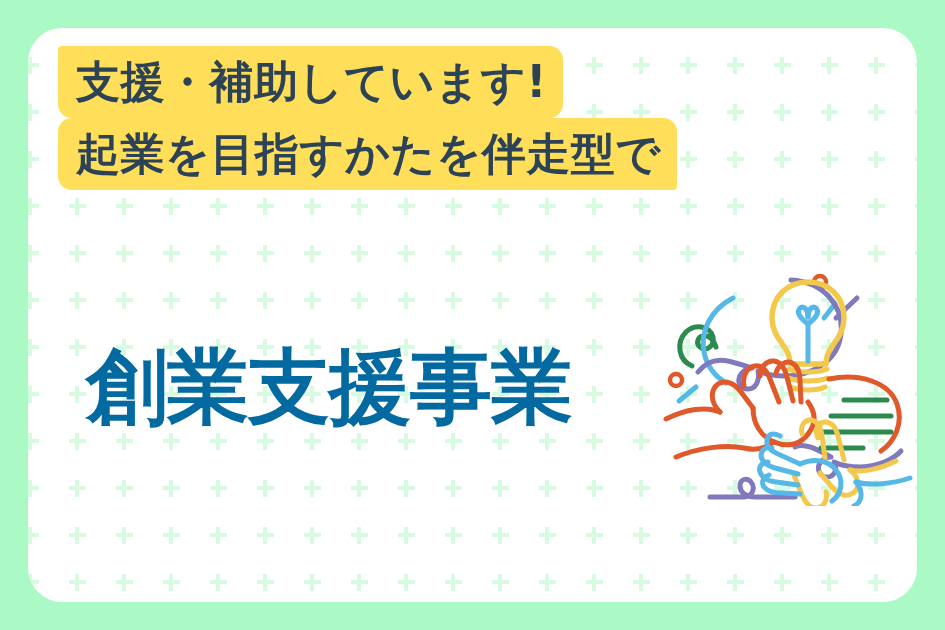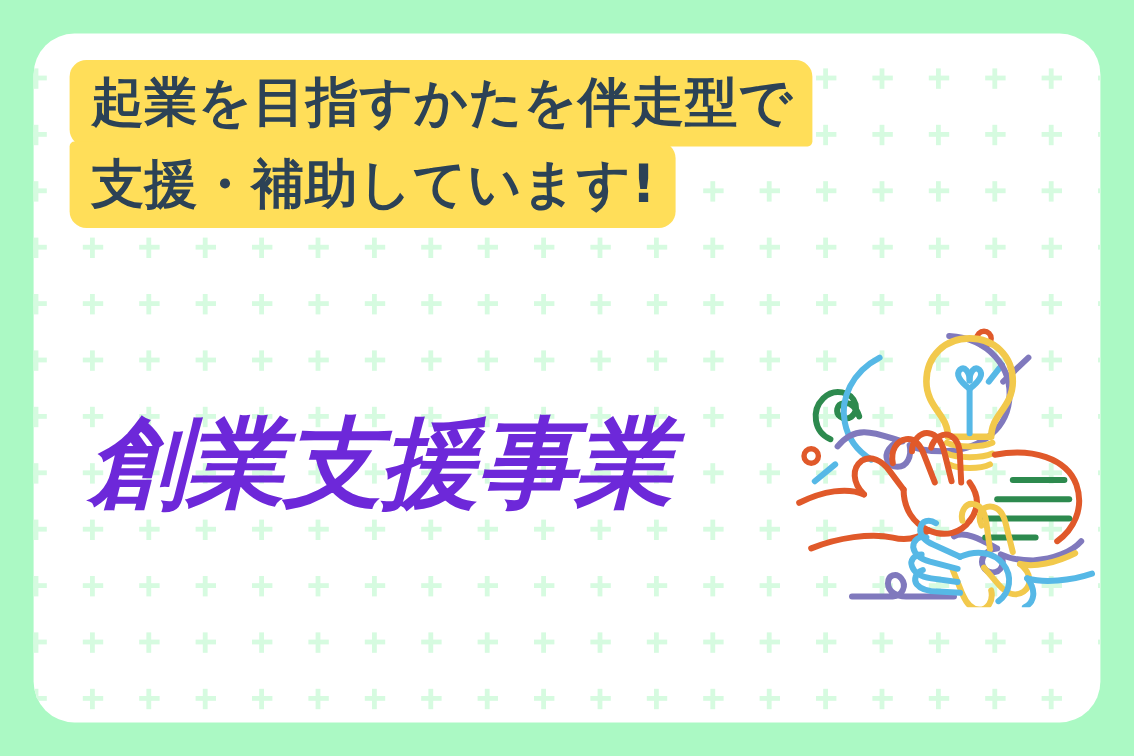--- a/index.html
+++ b/index.html
@@ -69,30 +69,29 @@
     line-height: 1.0;
     letter-spacing: 0.5px;
     padding: 14px 16px 14px 18px;
     width: max-content;
     white-space: nowrap;
   }
   .hl-line-1 { border-radius: 14px 14px 4px 14px; }
   .hl-line-2 { border-radius: 4px 14px 14px 14px; margin-top: -4px; }
   .main-title {
     position: absolute;
-    left: 46px;
+    left: 58px;
     top: 318px;
     z-index: 5;
-    color: #6d28d9;
+    color: #0369a1;
     font-size: 82px;
     font-weight: bold;
     line-height: 1;
     letter-spacing: -1px;
     white-space: nowrap;
-    font-style: italic;
   }
   .illustration {
     position: absolute;
     left: 620px;
     top: 228px;
     width: 280px;
     height: 250px;
     z-index: 4;
   }
   .cityline {
@@ -585,22 +584,22 @@
         <div class="grid-cross" style="background: rgb(214, 251, 224); left: 745.5px; top: 552px; width: 17px; height: 4px;"></div>
         <div class="grid-cross" style="background: rgb(214, 251, 224); left: 752px; top: 545.5px; width: 4px; height: 17px;"></div>
         <div class="grid-cross" style="background: rgb(214, 251, 224); left: 792.5px; top: 552px; width: 17px; height: 4px;"></div>
         <div class="grid-cross" style="background: rgb(214, 251, 224); left: 799px; top: 545.5px; width: 4px; height: 17px;"></div>
         <div class="grid-cross" style="background: rgb(214, 251, 224); left: 839.5px; top: 552px; width: 17px; height: 4px;"></div>
         <div class="grid-cross" style="background: rgb(214, 251, 224); left: 846px; top: 545.5px; width: 4px; height: 17px;"></div>
         <div class="grid-cross" style="background: rgb(214, 251, 224); left: 886.5px; top: 552px; width: 17px; height: 4px;"></div>
       </div>
 
     <div class="headline">
+      <span class="hl-line hl-line-2">支援・補助しています!</span>
       <span class="hl-line hl-line-1">起業を目指すかたを伴走型で</span>
-      <span class="hl-line hl-line-2">支援・補助しています!</span>
     </div>
 
     <div class="main-title">創業支援事業</div>
 
     <div class="illustration">
       <svg width="280" height="250" viewBox="0 0 280 250" fill="none">
         <g stroke-linecap="round" stroke-linejoin="round" fill="none">
 
           <g stroke="#2d8a4e" stroke-width="5">
             <path d="M44 110 C30 104 28 86 38 76 C47 67 62 70 65 81 C67 90 58 96 52 91 C48 88 49 81 55 80 C61 79 66 84 68 91"></path>

